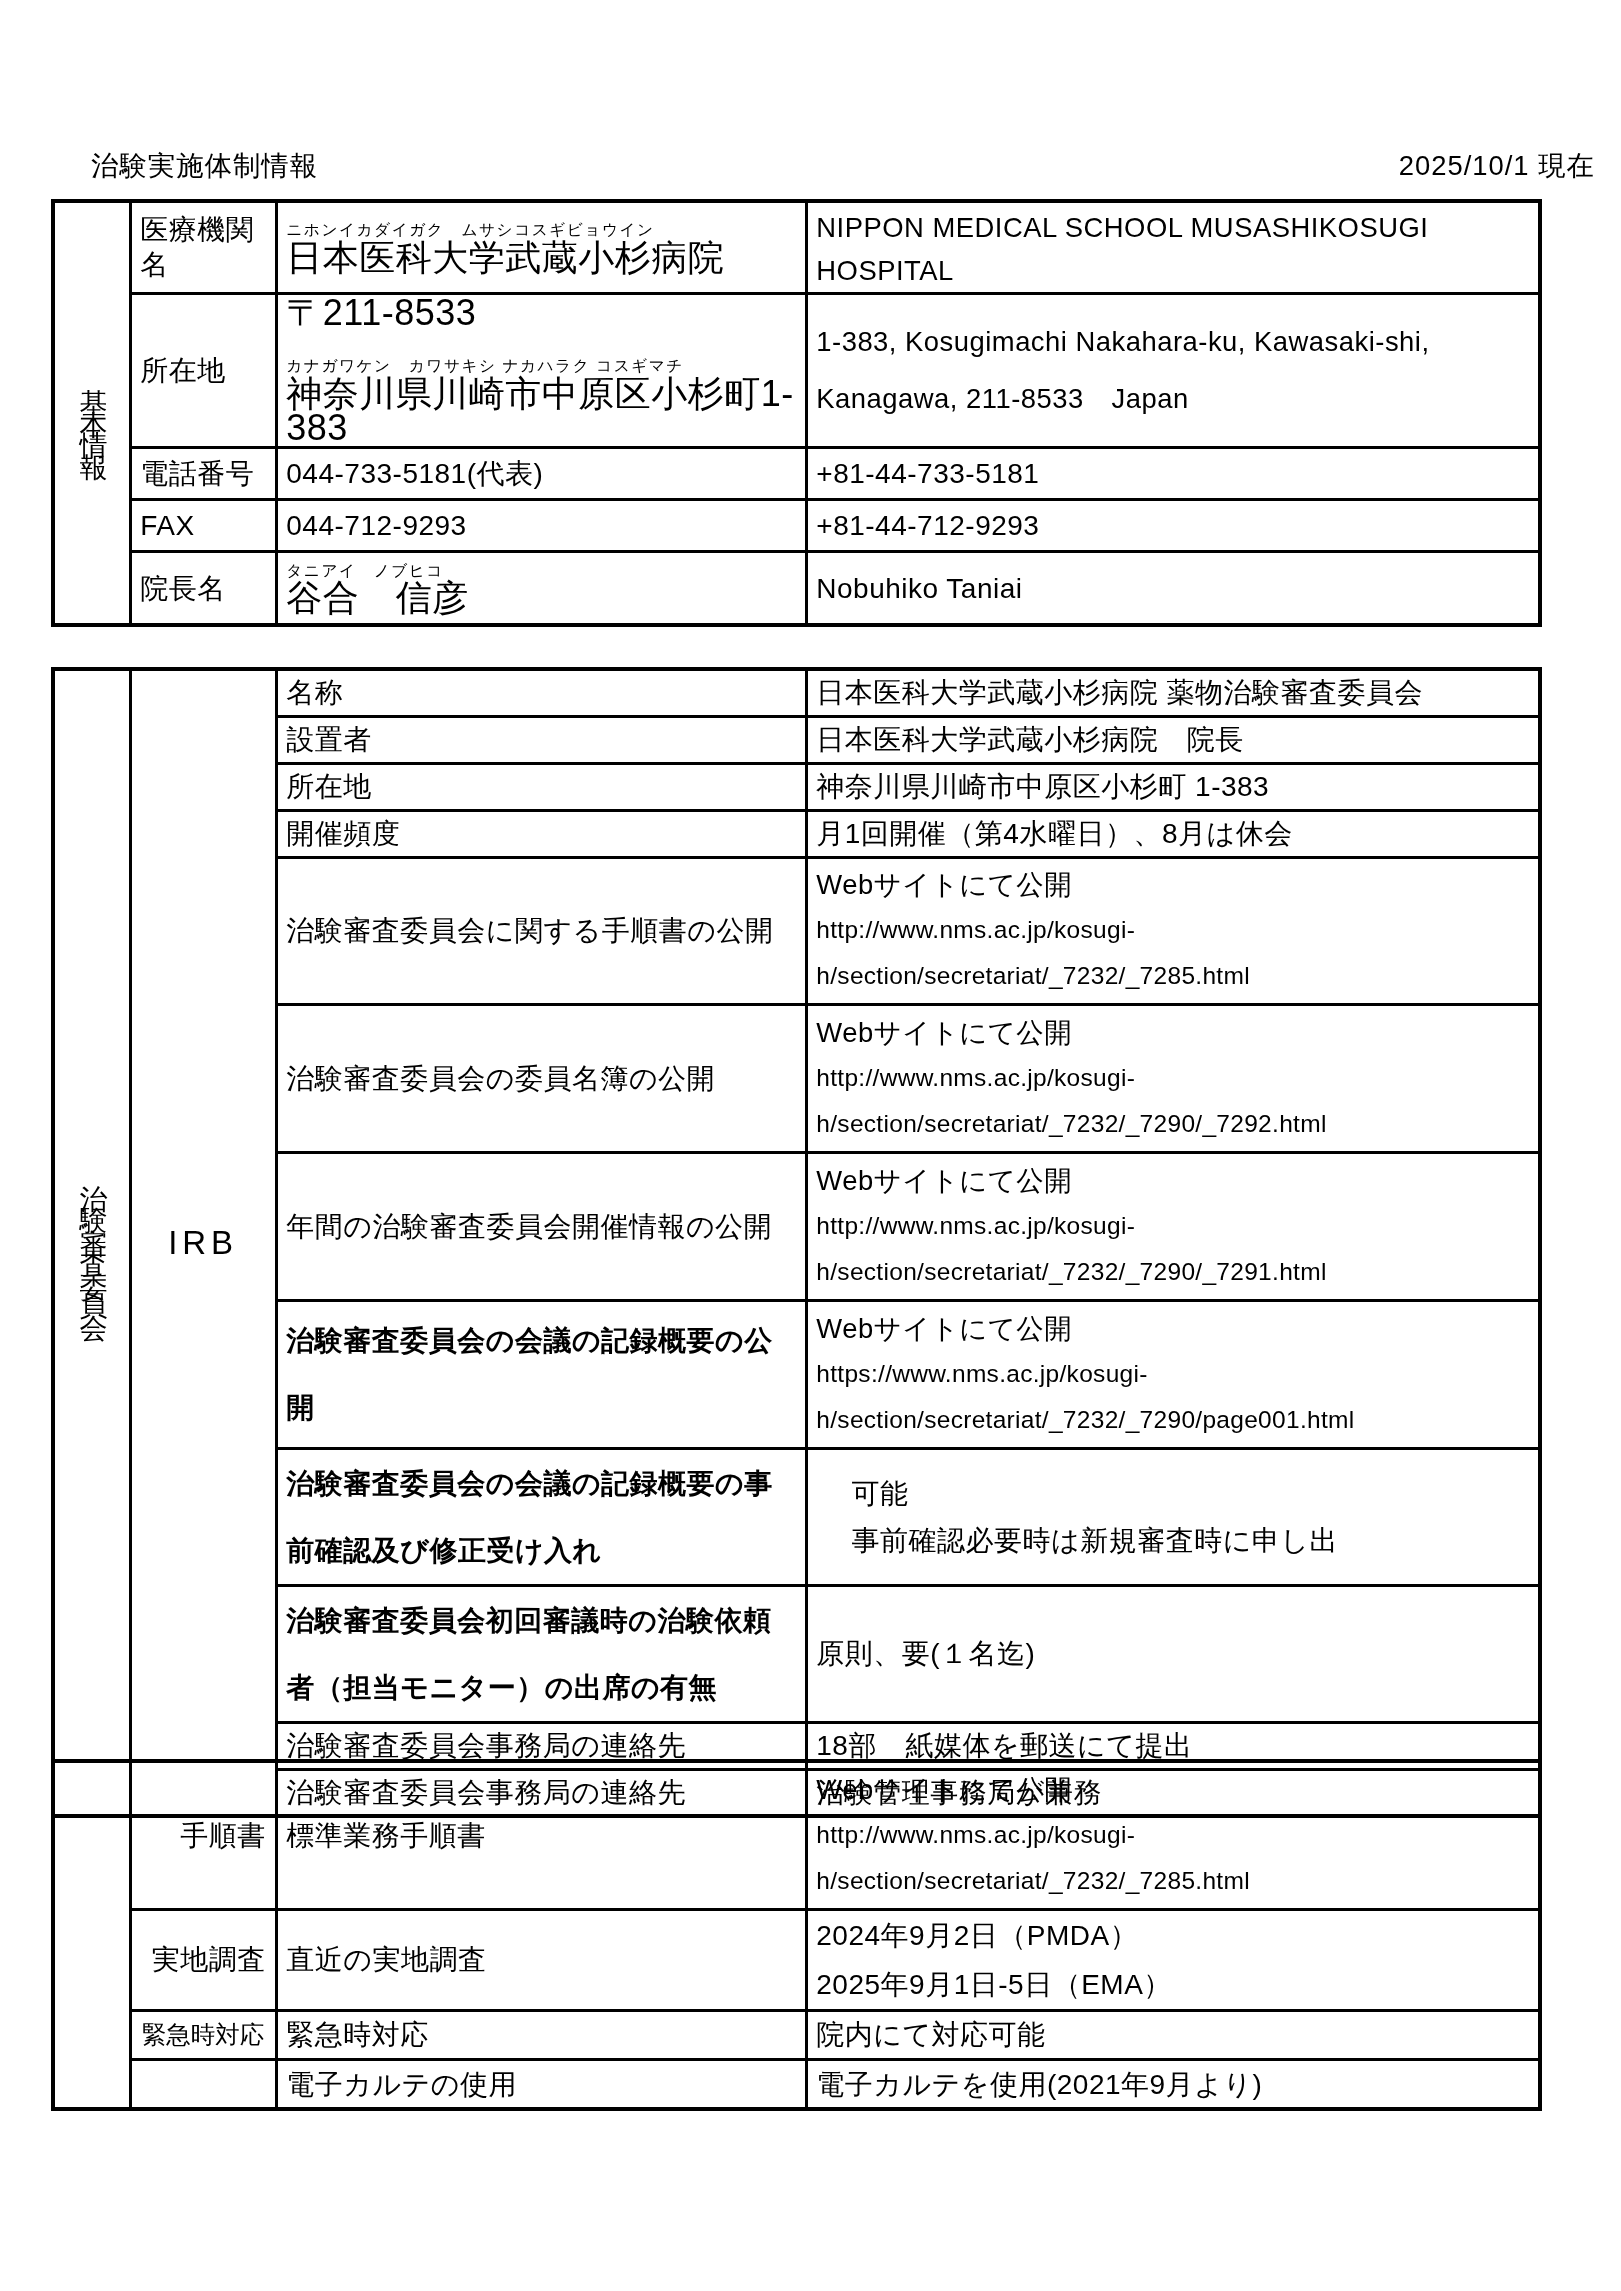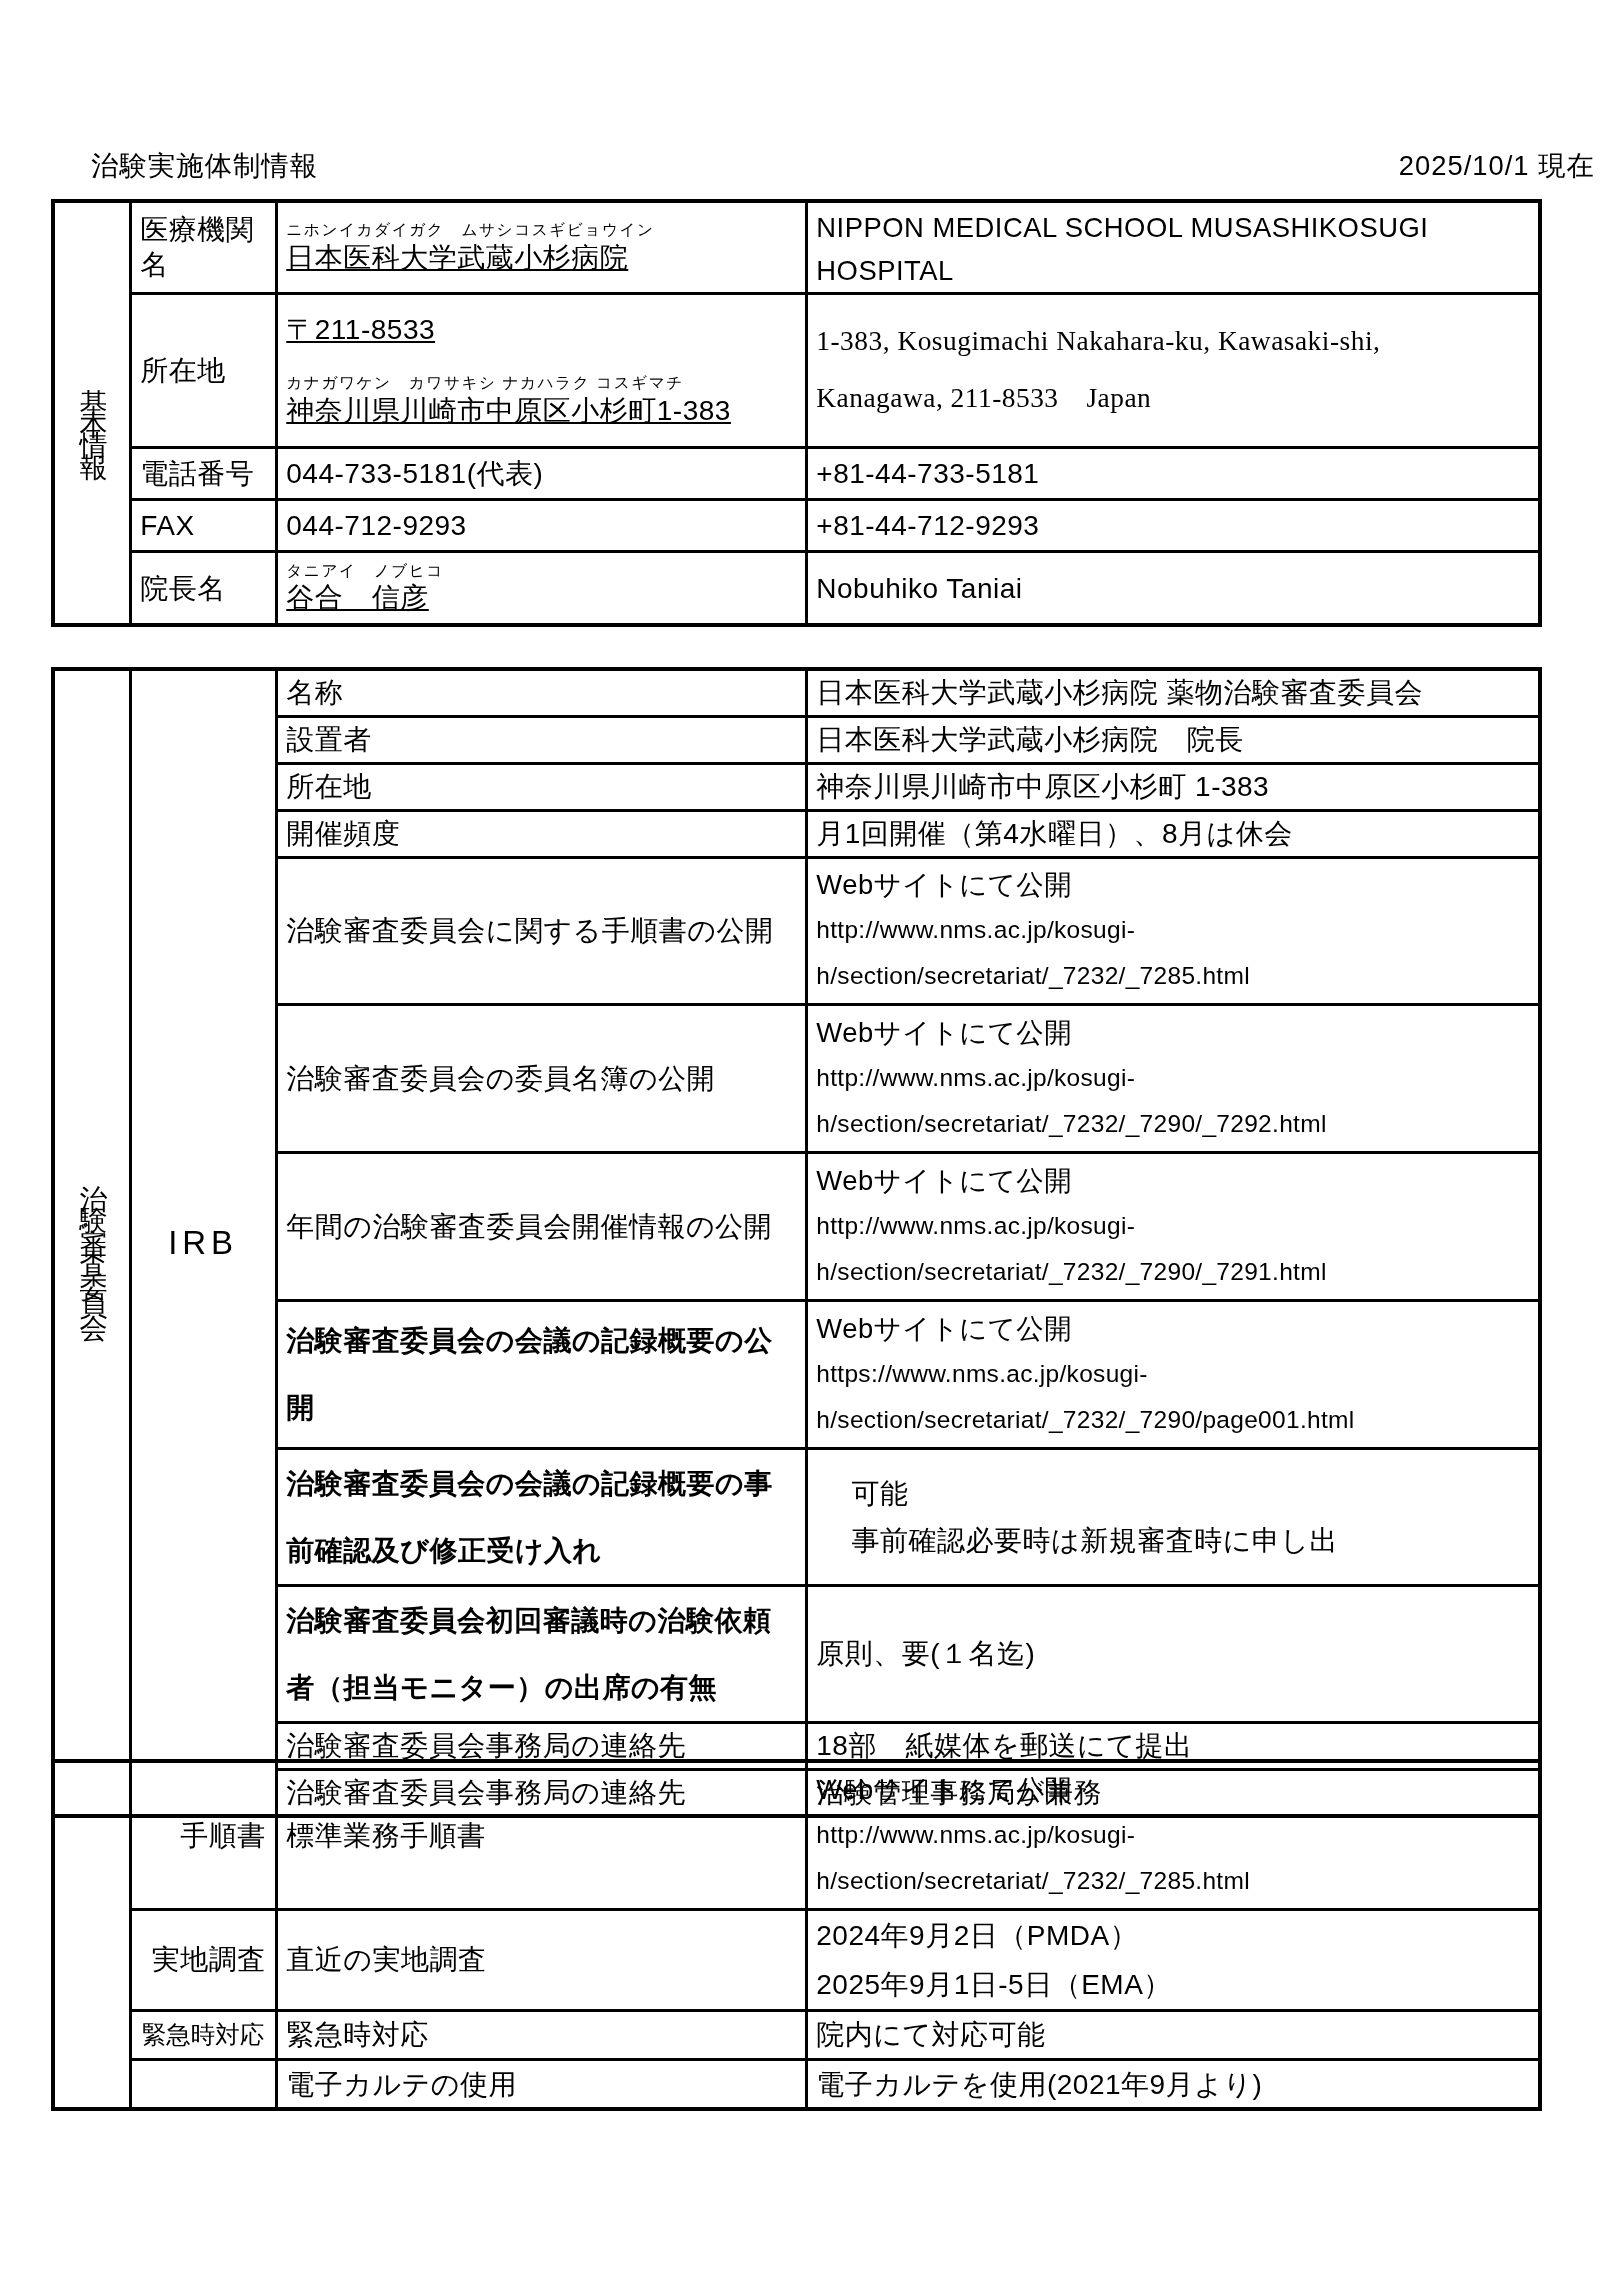--- a/index.html
+++ b/index.html
@@ -38,25 +38,25 @@
   .vtext{
     display:inline-block;
     writing-mode:vertical-lr;
     text-orientation:upright;
     font-size:28px;
     letter-spacing:21.6px;
     line-height:77px;
   }
   td.irbcell{text-align:center;font-size:33px;letter-spacing:4.9px;padding:0;}
   .furi{font-size:15.7px;letter-spacing:1.5px;line-height:20.6px;}
-  .mainjp{font-size:28px;line-height:34px;text-decoration:underline;}
+  .mainjp{font-size:36px;line-height:34px;}
   .gaptop{margin-top:26.5px;}
   .ml{white-space:pre-line;}
   td.en-name{vertical-align:top;font-size:27.4px;line-height:43px;padding-top:2.9px;}
-  td.en-addr{font-size:27.4px;line-height:57px;font-family:Liberation Serif, serif;}
+  td.en-addr{font-size:27.4px;line-height:57px;}
   td.urlcell{padding:3.9px 8.8px;}
   .weblbl{font-size:27.4px;line-height:45px;}
   .urls{font-size:24.5px;line-height:46px;letter-spacing:0.3px;white-space:pre-line;}
   td.v2{line-height:47px;padding-left:44px;}
   td.v2b{line-height:49px;}
   td.keywrap{line-height:67px;font-weight:bold;}
   td.grp{text-align:right;}
   td.grp-small{text-align:center;font-size:24.5px;letter-spacing:0;padding:0 2px;}
 </style>
 </head>

